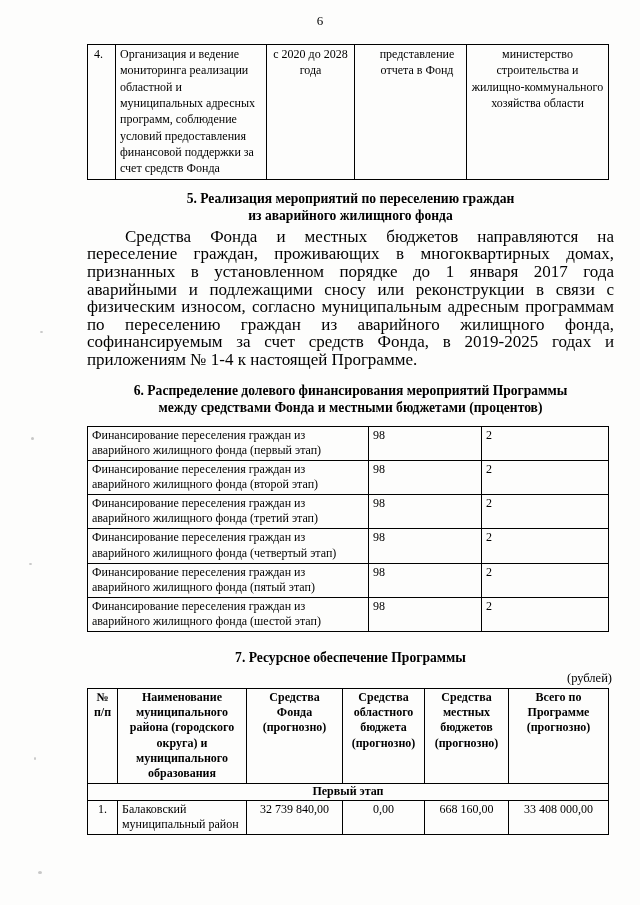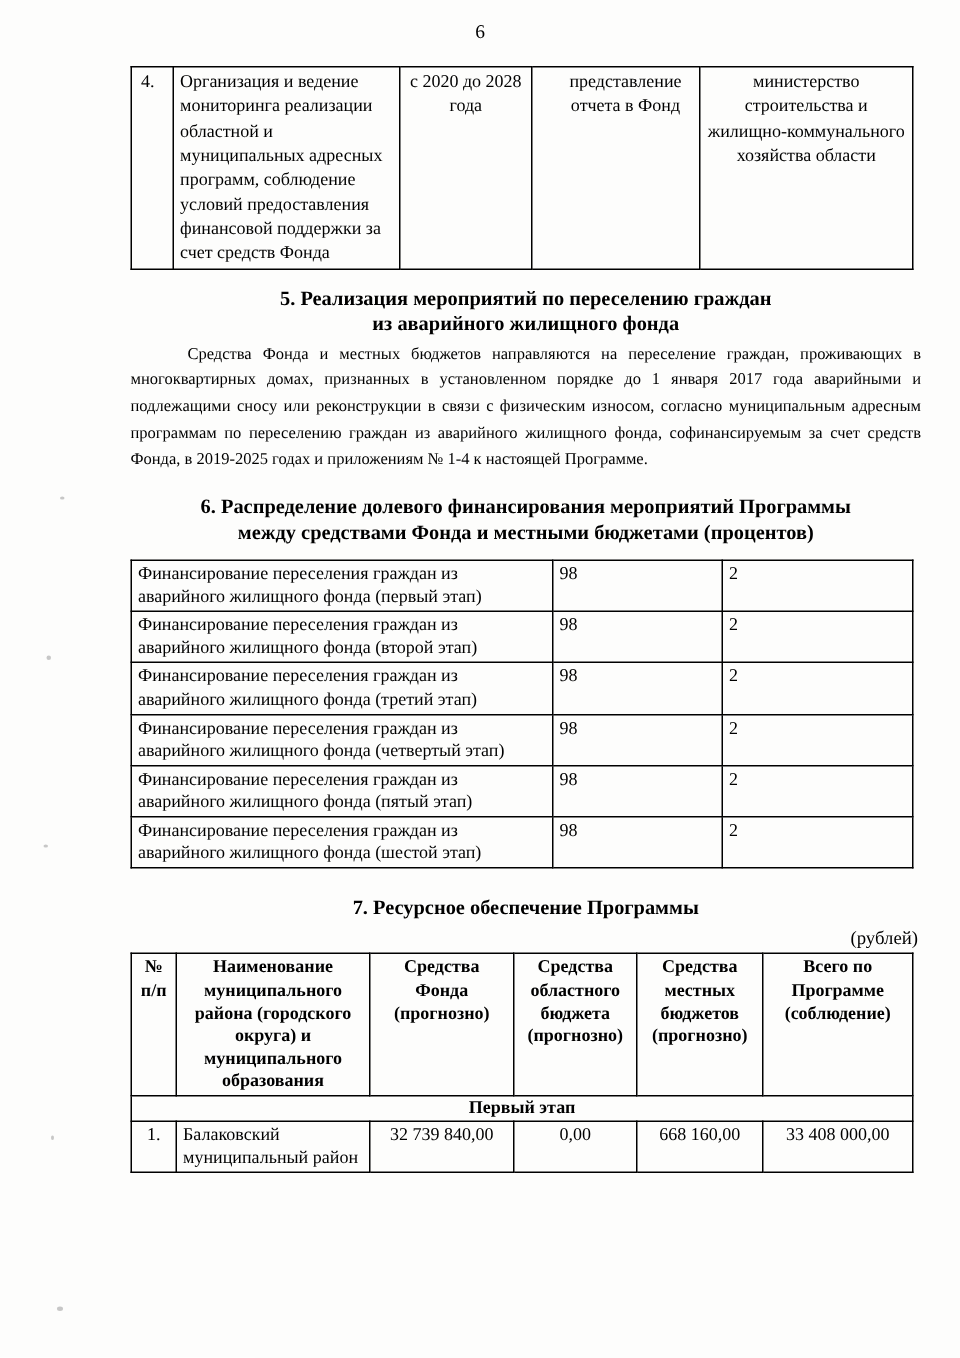--- a/index.html
+++ b/index.html
@@ -50,21 +50,21 @@
 
   .heading {
     font-weight: bold;
     font-size: 13.6px;
     text-align: center;
     line-height: 1.26;
   }
   .heading-5 { margin-top: 10px; }
   .para {
     margin-top: 4px;
-    font-size: 11px;
+    font-size: 17px;
     line-height: 17.6px;
     text-align: justify;
     text-indent: 38px;
   }
   .heading-6 { margin-top: 13px; }
 
   .table6 { margin-top: 10px; }
   .table6 th { font-weight: bold; text-align: center; vertical-align: top; }
   .table6 .c-name { text-align: left; }
   .table6 .c-val { text-align: left; }
@@ -181,21 +181,21 @@
           <col style="width:84px">
           <col style="width:100px">
       </colgroup>
       <tbody>
           <tr>
         <th>№ п/п</th>
         <th>Наименование муниципального района (городского округа) и муниципального образования</th>
         <th>Средства Фонда (прогнозно)</th>
         <th>Средства областного бюджета (прогнозно)</th>
         <th>Средства местных бюджетов (прогнозно)</th>
-        <th>Всего по Программе (соблюдение)</th>
+        <th>Всего по Программе (прогнозно)</th>
       </tr>
       <tr>
         <td class="stage" colspan="6">Первый этап</td>
       </tr>
       <tr>
         <td class="c-num">1.</td>
         <td class="c-name">Балаковский муниципальный район</td>
         <td class="c-money">32 739 840,00</td>
         <td class="c-money">0,00</td>
         <td class="c-money">668 160,00</td>

